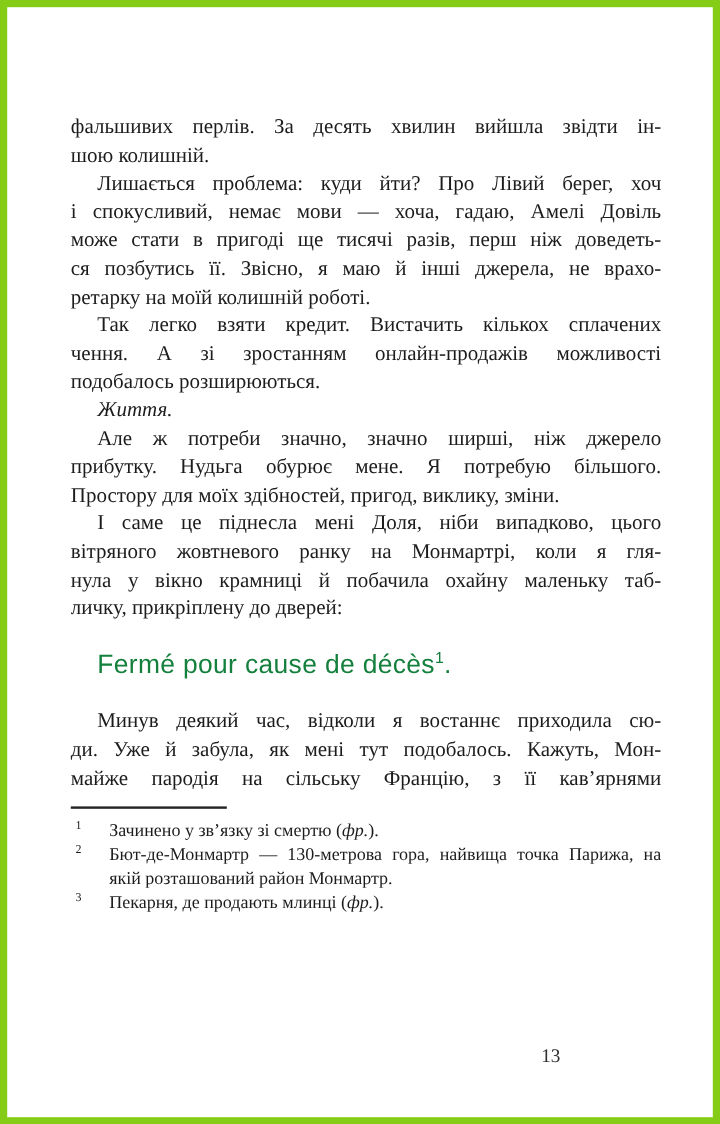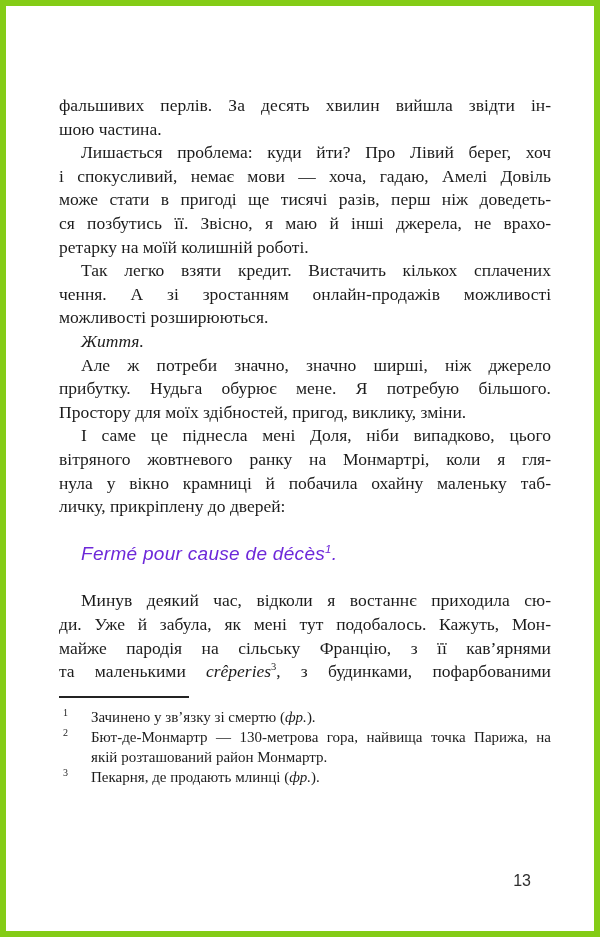--- a/index.html
+++ b/index.html
@@ -7,55 +7,55 @@
     position:relative;width:600px;height:937px;background:#ffffff;
     font-family:"Liberation Serif",serif;color:#1c1c1c;overflow:hidden;
     box-sizing:border-box;border:6px solid #84cc16;padding-left:46px;
   }
   .content{position:absolute;left:53px;top:88px;width:492px;}
   .para{font-size:17.5px;line-height:23.6px;}
   .line{text-align:left;}
   .line.just{text-align:justify;text-align-last:justify;}
   .line.first{text-indent:22px;}
   .it-para{font-style:italic;}
-  .ferme{font-family:"Liberation Sans",sans-serif;font-style:italic;
-         font-size:19px;color:#6d28d9;letter-spacing:.3px;}
+  .ferme{font-family:"Liberation Sans",sans-serif;
+         font-size:22px;color:#15803d;letter-spacing:.3px;}
   .spaced{margin:23.6px 0;}
   .it{font-style:italic;}
   .sup{font-size:.6em;vertical-align:super;line-height:0;}
   .fn-rule{width:130px;height:2px;background:#232323;margin:12px 0 9px 0;}
   .footnotes{font-size:15px;line-height:20px;}
   .footnote{position:relative;padding-left:32px;}
   .fn-num{position:absolute;left:4px;top:0;font-size:10px;line-height:normal;}
   .page-num{
-    position:absolute;left:445px;top:866px;width:80px;text-align:right;
-    font-family:Liberation Sans, sans-serif;font-size:16px;color:#2e2e2e;
+    position:absolute;left:445px;top:866px;width:80px;
+    font-family:Liberation Serif, serif;font-size:16px;color:#2e2e2e;
   }
 </style>
 </head>
 <body>
 
 <div class="page">
   <div class="content">
     <div>
         <div class="para">
           <div class="line just"><span>фальшивих перлів. За десять хвилин вийшла звідти ін-</span></div>
-          <div class="line"><span>шою частина.</span></div>
+          <div class="line"><span>шою колишній.</span></div>
         </div>
         <div class="para">
           <div class="line just first"><span>Лишається проблема: куди йти? Про Лівий берег, хоч</span></div>
           <div class="line just"><span>і спокусливий, немає мови — хоча, гадаю, Амелі Довіль</span></div>
           <div class="line just"><span>може стати в пригоді ще тисячі разів, перш ніж доведеть-</span></div>
           <div class="line just"><span>ся позбутись її. Звісно, я маю й інші джерела, не врахо-</span></div>
           <div class="line"><span>ретарку на моїй колишній роботі.</span></div>
         </div>
         <div class="para">
           <div class="line just first"><span>Так легко взяти кредит. Вистачить кількох сплачених</span></div>
           <div class="line just"><span>чення. А зі зростанням онлайн-продажів можливості</span></div>
-          <div class="line"><span>можливості розширюються.</span></div>
+          <div class="line"><span>подобалось розширюються.</span></div>
         </div>
         <div class="para it-para">
           <div class="line first"><span>Життя.</span></div>
         </div>
         <div class="para">
           <div class="line just first"><span>Але ж потреби значно, значно ширші, ніж джерело</span></div>
           <div class="line just"><span>прибутку. Нудьга обурює мене. Я потребую більшого.</span></div>
           <div class="line"><span>Простору для моїх здібностей, пригод, виклику, зміни.</span></div>
         </div>
         <div class="para">
@@ -64,21 +64,20 @@
           <div class="line just"><span>нула у вікно крамниці й побачила охайну маленьку таб-</span></div>
           <div class="line"><span>личку, прикріплену до дверей:</span></div>
         </div>
         <div class="para ferme spaced">
           <div class="line first"><span>Fermé pour cause de décès</span><span class="sup">1</span><span>.</span></div>
         </div>
         <div class="para">
           <div class="line just first"><span>Минув деякий час, відколи я востаннє приходила сю-</span></div>
           <div class="line just"><span>ди. Уже й забула, як мені тут подобалось. Кажуть, Мон-</span></div>
           <div class="line just"><span>майже пародія на сільську Францію, з її кав’ярнями</span></div>
-          <div class="line just"><span>та маленькими </span><span class="it">crêperies</span><span class="sup">3</span><span>, з будинками, пофарбованими</span></div>
         </div>
       </div>
     <div class="fn-rule"></div>
     <div class="footnotes">
         <div class="footnote">
           <span class="fn-num">1</span>
           <div class="line"><span>Зачинено у зв’язку зі смертю (</span><span class="it">фр.</span><span>).</span></div>
         </div>
         <div class="footnote">
           <span class="fn-num">2</span>

